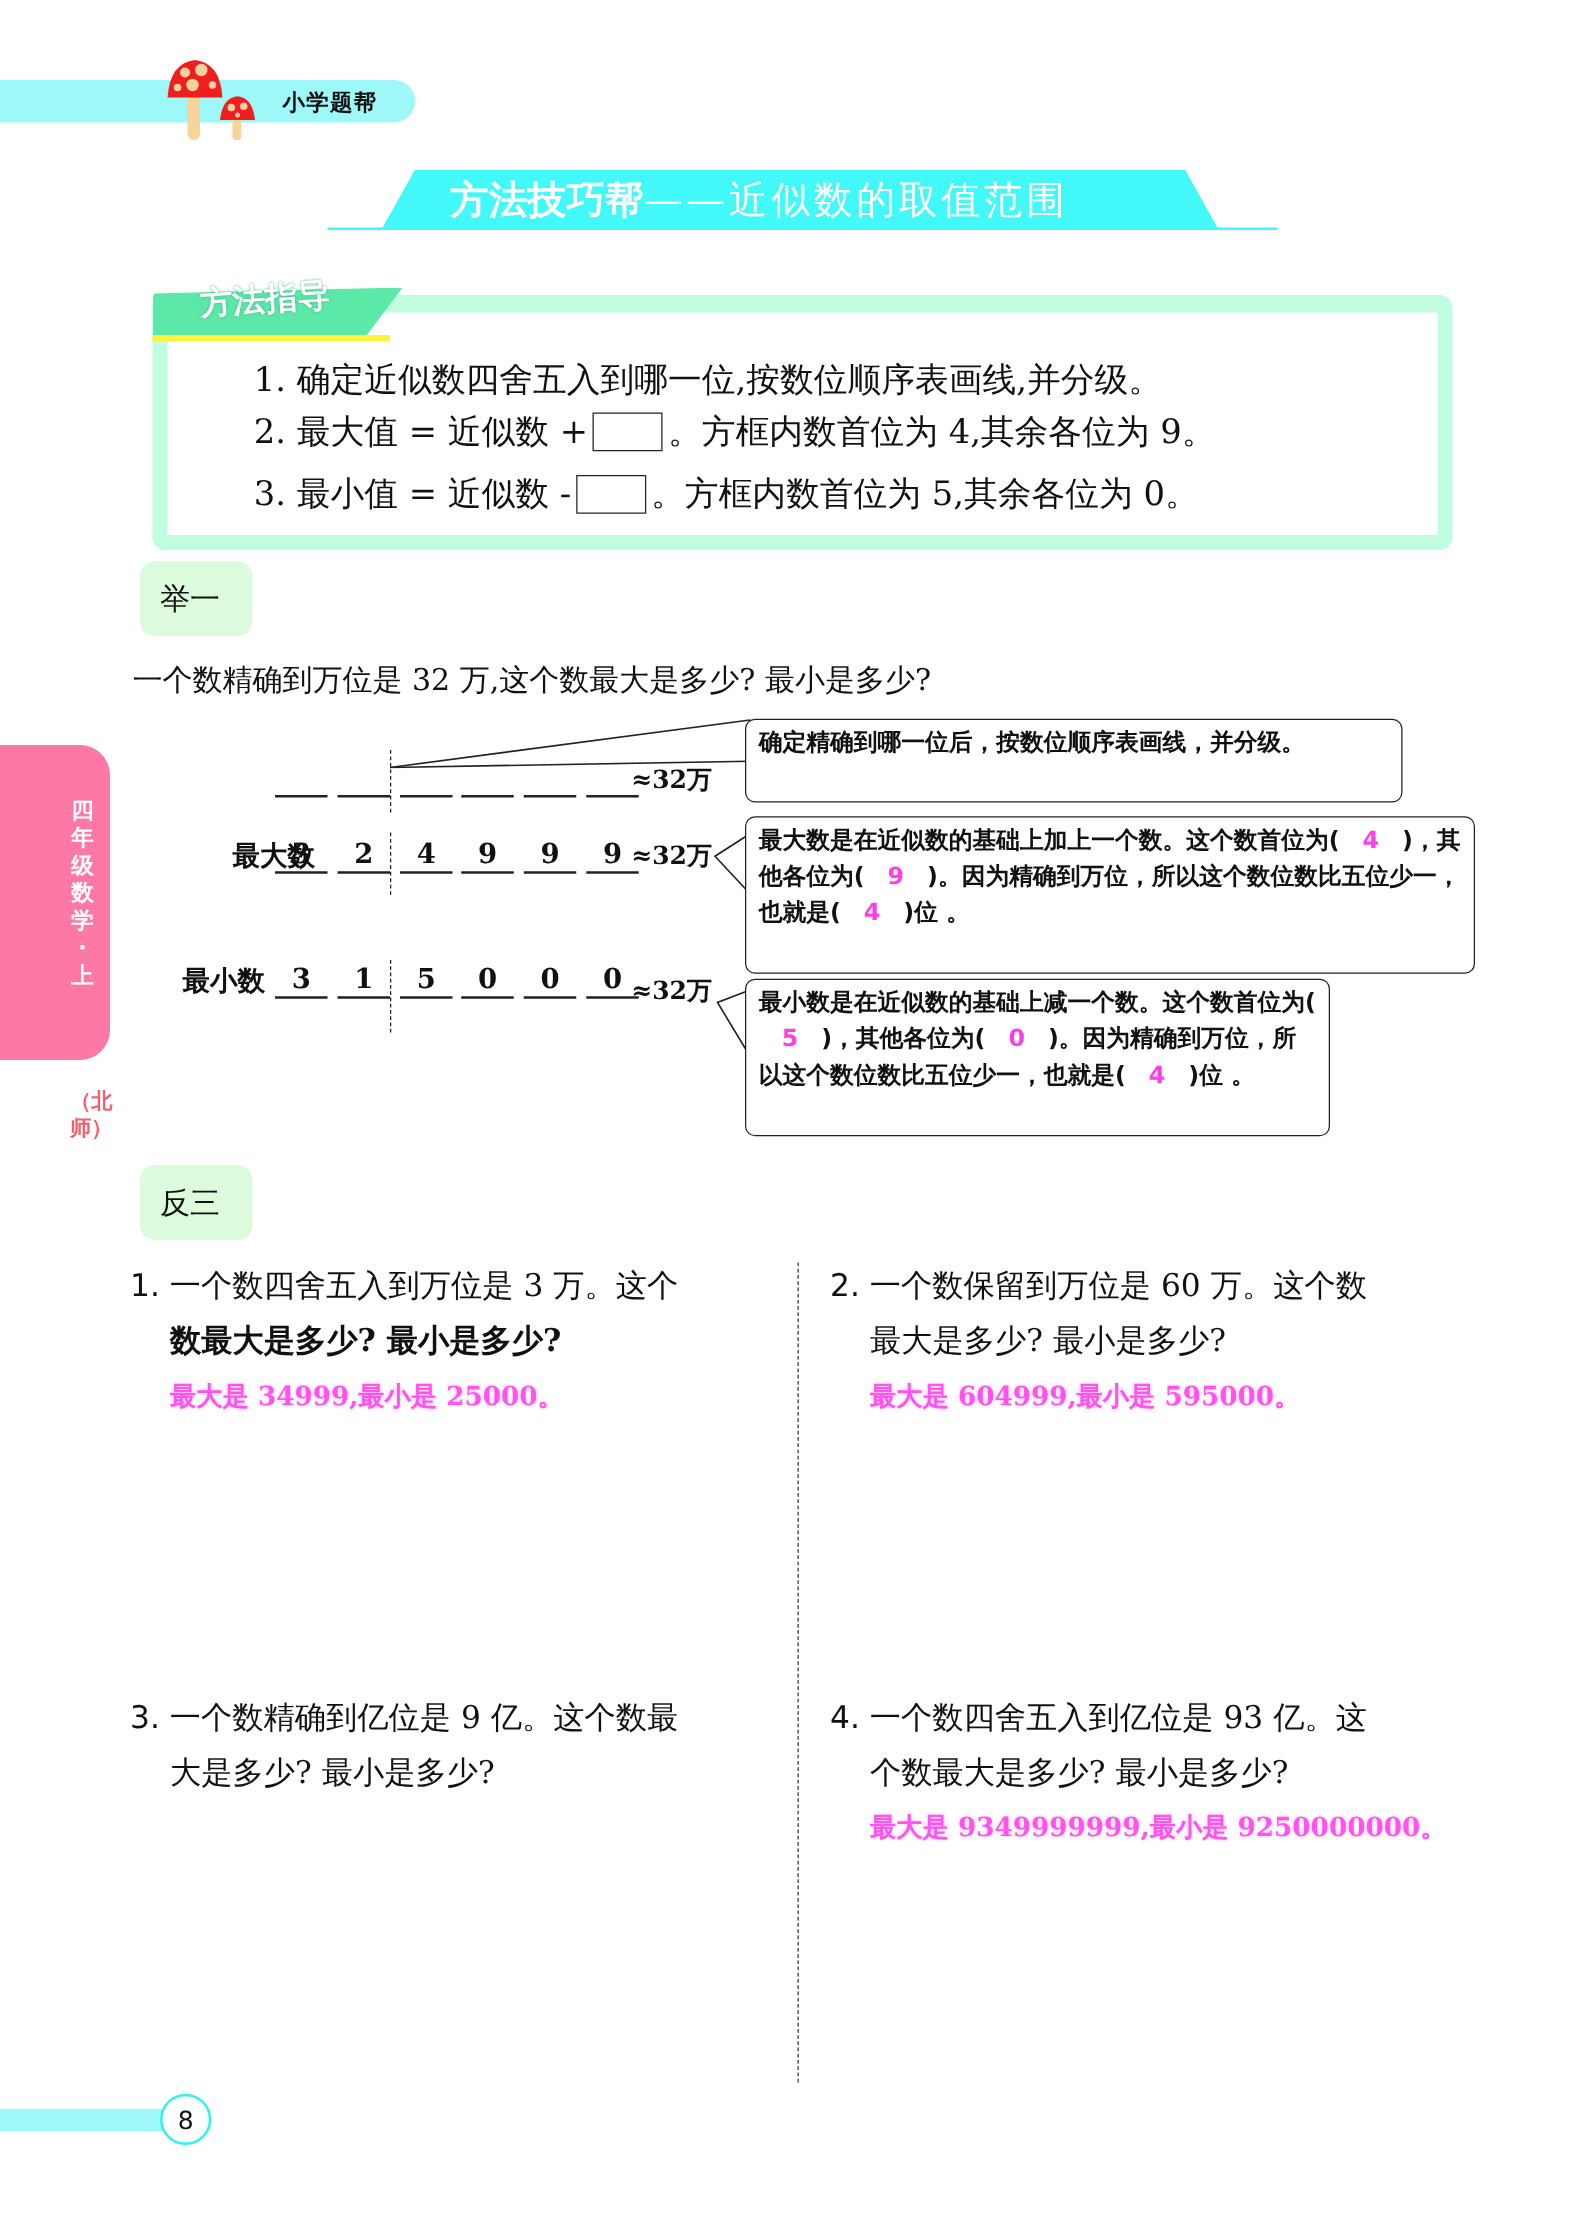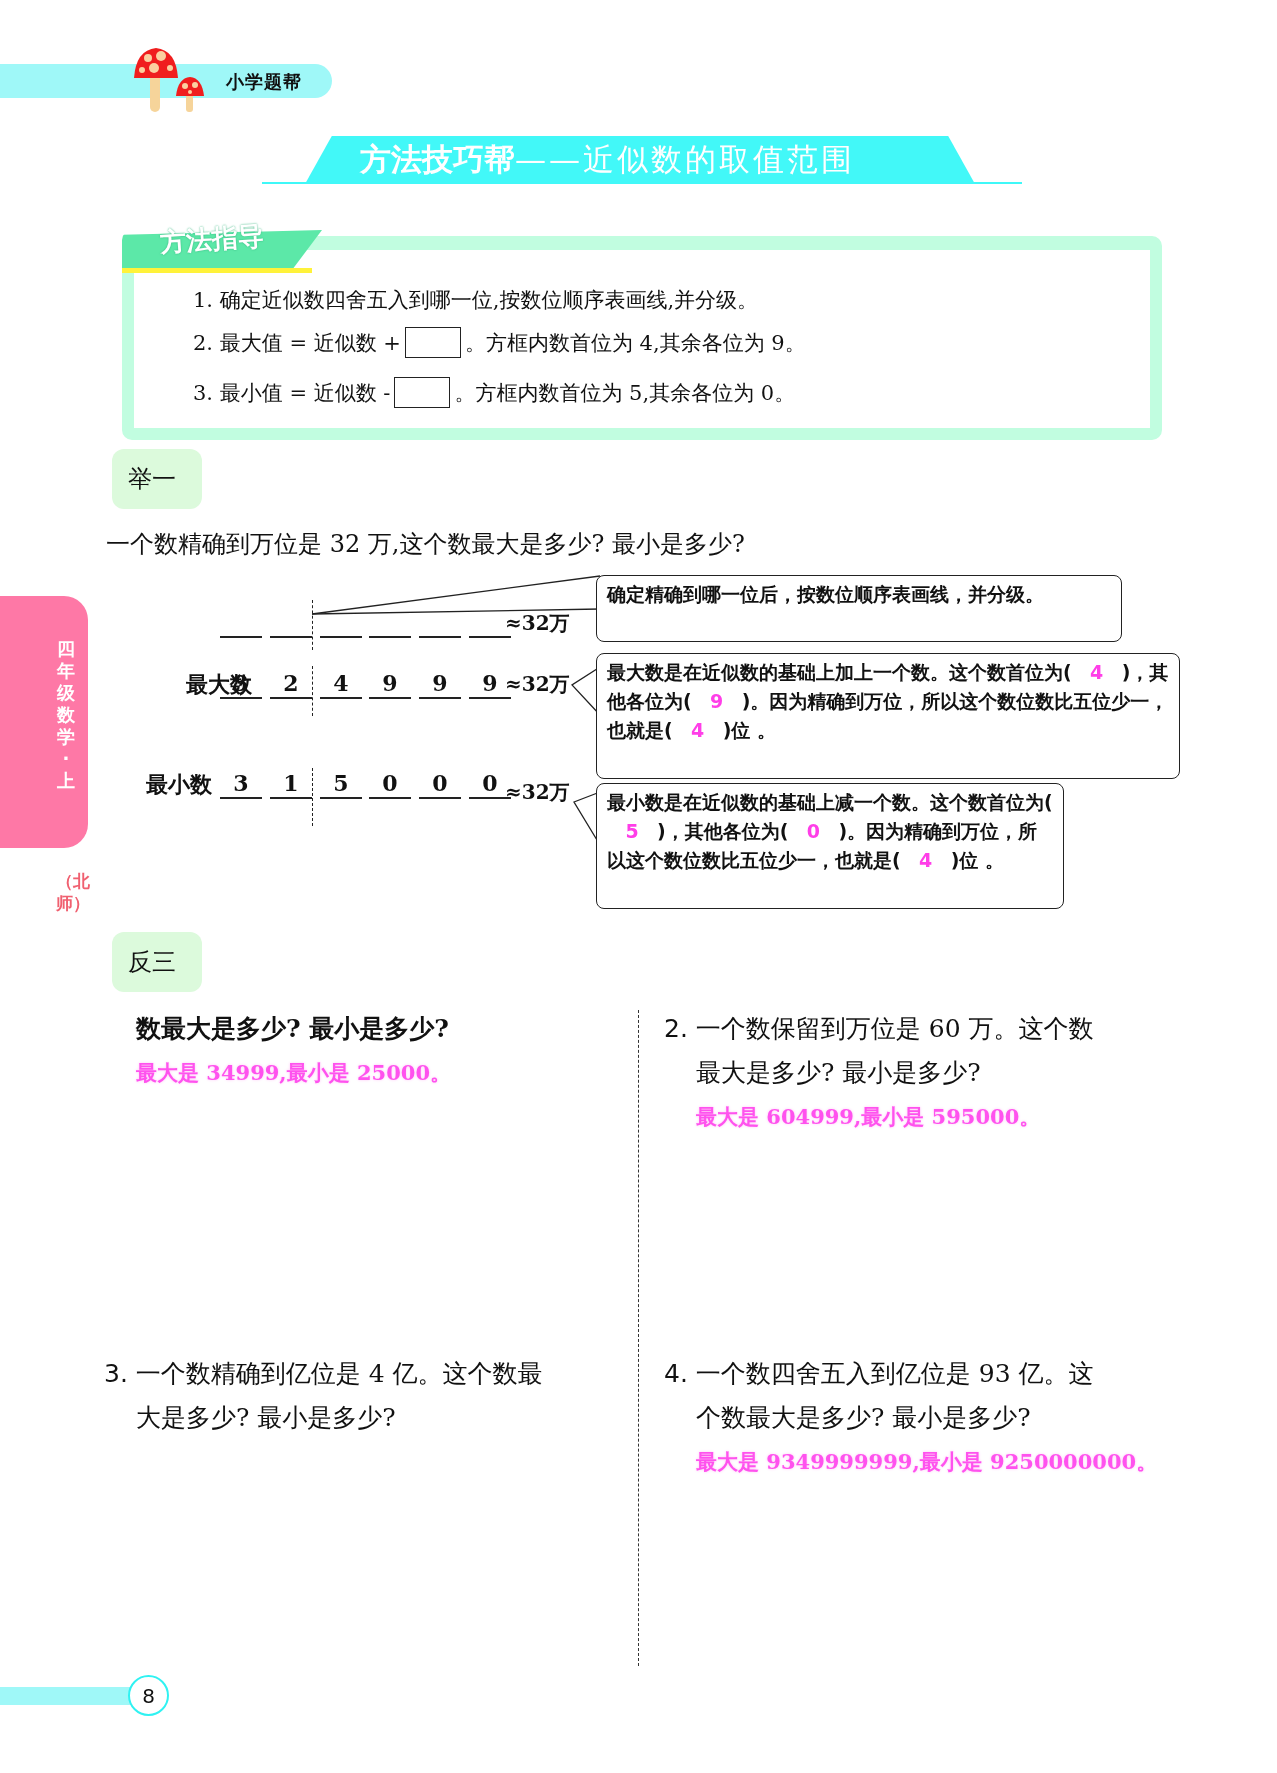--- a/index.html
+++ b/index.html
@@ -19,21 +19,21 @@
   .title-text { left: 360px; top: 139px; font-family: "DejaVu Sans", sans-serif; font-size: 31px; color: #fff; white-space: nowrap; }
   .title-text .main { font-weight: bold; }
   .title-text .sub { font-family: "DejaVu Serif", serif; font-weight: normal; letter-spacing: 3px; }
 
   
   .method-box { left: 122px; top: 236px; width: 1040px; height: 204px; border: 12px solid #c1fde0; border-top-width: 14px; border-radius: 10px; background: #fff; }
   .method-tab { left: 122px; top: 230px; width: 200px; height: 40px; background: #5ce8a8;
                 clip-path: polygon(0 12%, 100% 0, 85% 100%, 0 100%); border-radius: 10px 0 0 0; }
   .method-tab-yellow { left: 122px; top: 268px; width: 190px; height: 5px; background: #fff23a; }
   .method-tab-text { left: 160px; top: 222px; font-family: "DejaVu Sans", sans-serif; font-size: 26px; font-weight: bold; color: #fff; transform: rotate(-4deg); text-shadow: 0 0 2px #2fb37a; }
-  .method-line { left: 193px; font-size: 21px; white-space: nowrap; display: flex; align-items: center; justify-content: flex-end; }
+  .method-line { left: 203px; font-size: 27px; white-space: nowrap; display: flex; align-items: center; justify-content: flex-end; }
   .blank-box { display: inline-block; width: 56px; height: 31px; border: 1.5px solid #222; margin: 0 4px; vertical-align: middle; }
 
   
   .sec-label { width: 90px; height: 60px; background: #dcfadc; border-radius: 12px; font-family: "DejaVu Sans", sans-serif; font-size: 24px; display: flex; align-items: center; padding-left: 16px; }
 
   .question { font-size: 24px; white-space: nowrap; }
 
   
   .digit-blank { position: absolute; width: 42px; height: 1.5px; background: #222; }
   .digit { position: absolute; width: 42px; text-align: center; font-size: 22px; font-weight: bold; }
@@ -167,30 +167,31 @@
   <span>最大数是在近似数的基础上加上一个数。这个数首位为(</span><span class="ans">4</span><span>)，其他各位为(</span><span class="ans">9</span><span>)。因为精确到万位，所以这个数位数比五位少一，也就是(</span><span class="ans">4</span><span>)位 。</span>
 </div>
 <div class="callout" style="left:596px; top:783px; width:468px; height:126px;">
   <span>最小数是在近似数的基础上减一个数。这个数首位为(</span><span class="ans">5</span><span>)，其他各位为(</span><span class="ans">0</span><span>)。因为精确到万位，所以这个数位数比五位少一，也就是(</span><span class="ans">4</span><span>)位 。</span>
 </div>
 
 <div class="abs sec-label" style="left:112px; top:932px;">反三</div>
 <div class="abs v-dash-center"></div>
 
 <div class="abs prob" style="left:104px; top:1007px; width:520px;">
+  <div><span class="num">1.</span> <span>一个数四舍五入到万位是 3 万。这个</span></div>
   <div style="padding-left:32px;font-weight:bold;">数最大是多少? 最小是多少?</div>
   <div class="answer-pink" style="padding-left:32px;">最大是 34999,最小是 25000。</div>
 </div>
 <div class="abs prob" style="left:664px; top:1007px; width:540px;">
   <div><span class="num">2.</span> <span>一个数保留到万位是 60 万。这个数</span></div>
   <div style="padding-left:32px;">最大是多少? 最小是多少?</div>
   <div class="answer-pink" style="padding-left:32px;">最大是 604999,最小是 595000。</div>
 </div>
 <div class="abs prob" style="left:104px; top:1352px; width:520px;">
-  <div><span class="num">3.</span> <span>一个数精确到亿位是 4 亿。这个数最</span></div>
+  <div><span class="num">3.</span> <span>一个数精确到亿位是 9 亿。这个数最</span></div>
   <div style="padding-left:32px;">大是多少? 最小是多少?</div>
 </div>
 <div class="abs prob" style="left:664px; top:1352px; width:560px;">
   <div><span class="num">4.</span> <span>一个数四舍五入到亿位是 93 亿。这</span></div>
   <div style="padding-left:32px;">个数最大是多少? 最小是多少?</div>
   <div class="answer-pink" style="padding-left:32px;">最大是 9349999999,最小是 9250000000。</div>
 </div>
 
 <div class="abs side-tab"></div>
 <div class="abs side-text">四年级数学·上</div>

